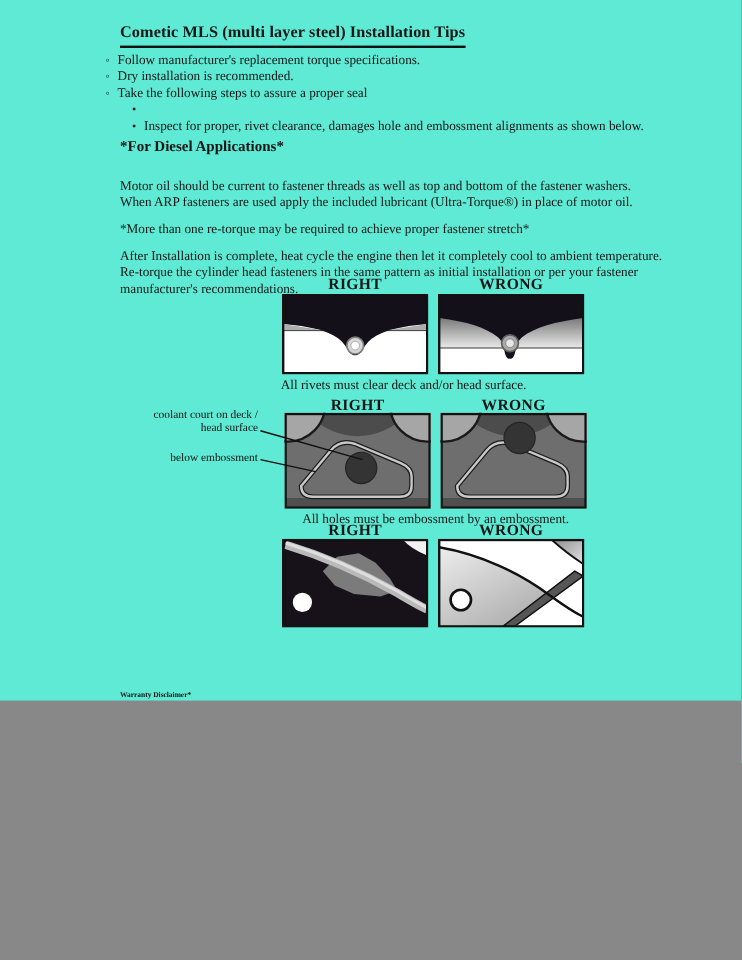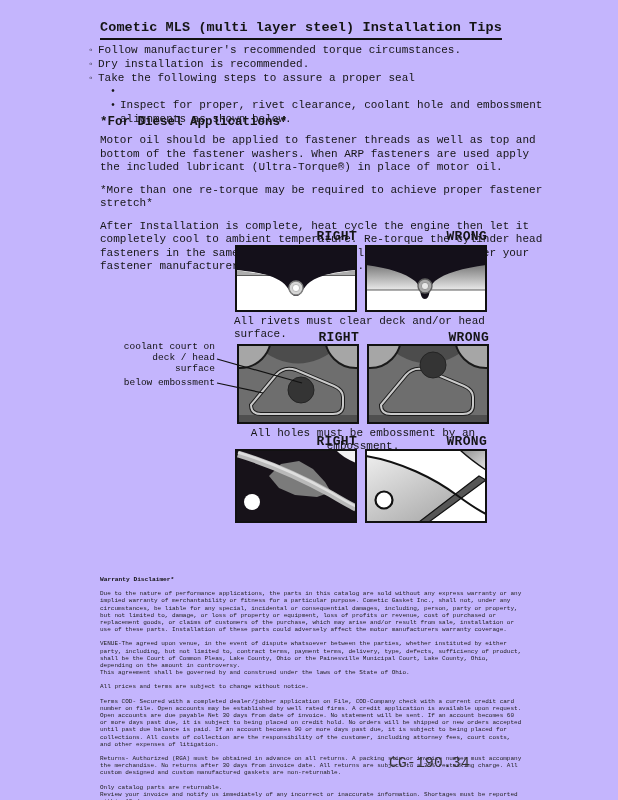--- a/index.html
+++ b/index.html
@@ -1,31 +1,31 @@
 <!DOCTYPE html>
 <html><head>
 <meta charset="utf-8">
 <style>
   html,body{margin:0;padding:0;background:#888;}
   .page{
-    position:relative;width:618px;height:800px;background:#c4b5fd;
-    font-family:Liberation Mono, monospace;color:#151515;
+    position:relative;width:618px;height:584px;background:#5eead4;
+    font-family:Liberation Serif, serif;color:#151515;
     overflow:hidden;margin:0 auto;
   }
   .abs{position:absolute;}
   .title{
     font-size:13.5px;font-weight:bold;letter-spacing:.1px;
     border-bottom:2px solid #111;padding-bottom:3px;display:inline-block;
   }
   .bullet-row{display:flex;font-size:11px;line-height:13.8px;}
   .bullet-marker{width:10px;flex:0 0 10px;font-size:10px;line-height:13.8px;}
   .sub{margin-left:22px;}
   .sec-head{font-size:12.5px;font-weight:bold;}
   .para{font-size:11px;line-height:13.5px;margin:0 0 9px 0;}
-  .fig-head{font-size:13px;font-weight:bold;text-align:right;letter-spacing:.3px;}
+  .fig-head{font-size:13px;font-weight:bold;text-align:center;letter-spacing:.3px;}
   .fig-caption{font-size:11px;line-height:12.5px;}
   .fig-frame{display:block;}
   .fig-label{font-size:9.5px;line-height:11px;text-align:right;color:#111;}
   .tiny{font-size:6px;line-height:7.2px;color:#222;}
   .tiny-head{font-size:6.2px;font-weight:bold;margin-bottom:7px;color:#111;}
   .tiny p{margin:0 0 7px 0;}
   .tiny p.tight{margin:0;}
   .footer-code{font-size:14.5px;color:#333;letter-spacing:.3px;}
 </style>
 </head>
@@ -33,42 +33,42 @@
 
 <div class="page">
 
   <div class="abs" style="left:100px;top:18px;">
     <span class="title">Cometic MLS (multi layer steel) Installation Tips</span>
   </div>
 
   <div class="abs" style="left:88px;top:44px;width:470px;">
     <div class="bullet-row">
       <span class="bullet-marker">◦</span>
-      <span>Follow manufacturer's recommended torque circumstances.</span>
+      <span>Follow manufacturer's replacement torque specifications.</span>
     </div>
     <div class="bullet-row">
       <span class="bullet-marker">◦</span>
       <span>Dry installation is recommended.</span>
     </div>
     <div class="bullet-row">
       <span class="bullet-marker">◦</span>
       <span>Take the following steps to assure a proper seal</span>
     </div>
     <div class="bullet-row sub">
       <span class="bullet-marker">•</span>
     </div>
     <div class="bullet-row sub">
       <span class="bullet-marker">•</span>
-      <span>Inspect for proper, rivet clearance, coolant hole and embossment alignments as shown below.</span>
+      <span>Inspect for proper, rivet clearance, damages hole and embossment alignments as shown below.</span>
     </div>
   </div>
 
   <div class="abs" style="left:100px;top:115px;width:452px;">
-    <div class="sec-head" style="margin-bottom:5px;">*For Diesel Applications*</div>
-    <p class="para">Motor oil should be applied to fastener threads as well as top and bottom of the fastener washers. When ARP fasteners are used apply the included lubricant (Ultra-Torque®) in place of motor oil.</p>
+    <div class="sec-head" style="margin-bottom:19px;">*For Diesel Applications*</div>
+    <p class="para">Motor oil should be current to fastener threads as well as top and bottom of the fastener washers. When ARP fasteners are used apply the included lubricant (Ultra-Torque®) in place of motor oil.</p>
     <p class="para">*More than one re-torque may be required to achieve proper fastener stretch*</p>
     <p class="para">After Installation is complete, heat cycle the engine then let it completely cool to ambient temperature. Re-torque the cylinder head fasteners in the same pattern as initial installation or per your fastener manufacturer's recommendations.</p>
   </div>
 
   <div class="abs fig-head" style="left:235px;top:229px;width:122px;">RIGHT</div>
   <div class="abs fig-head" style="left:365px;top:229px;width:122px;">WRONG</div>
 
   <svg class="abs fig-frame" style="left:235px;top:245px;" width="122" height="67" viewBox="0 0 122 67">
     <rect x="1" y="1" width="120" height="65" fill="#ffffff"></rect>
     <line x1="1" y1="30.5" x2="121" y2="30.5" stroke="#333" stroke-width="0.8"></line>

